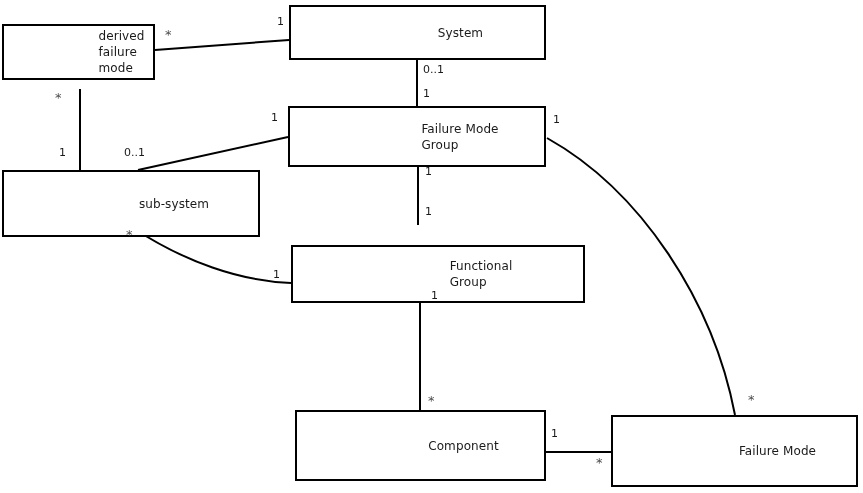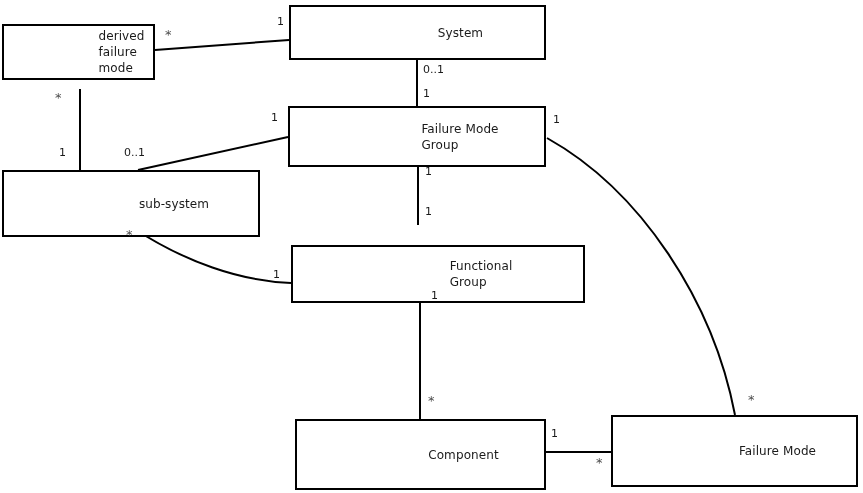--- a/index.html
+++ b/index.html
@@ -97,21 +97,21 @@
         <div class="node-label">Failure Mode
 Group</div>
       </div>
       <div class="node shift-right" style="left: 2px; top: 170px; width: 258px; height: 67px; justify-content: center;">
         <div class="node-label">sub-system</div>
       </div>
       <div class="node shift-right" style="left: 291px; top: 225px; width: 294px; height: 58px; margin-top: 20px;">
         <div class="node-label">Functional
 Group</div>
       </div>
-      <div class="node shift-right" style="left: 295px; top: 419px; width: 251px; height: 71px;">
+      <div class="node shift-right" style="left: 295px; top: 410px; width: 251px; height: 71px;">
         <div class="node-label">Component</div>
       </div>
       <div class="node shift-right" style="left: 611px; top: 415px; width: 247px; height: 72px;">
         <div class="node-label">Failure Mode</div>
       </div>
     </div>
   <div id="mult-layer">
       <span class="mult star" style="left: 165px; top: 29px;">*</span>
       <span class="mult" style="left: 277px; top: 16px;">1</span>
       <span class="mult" style="left: 423px; top: 64px;">0..1</span>

